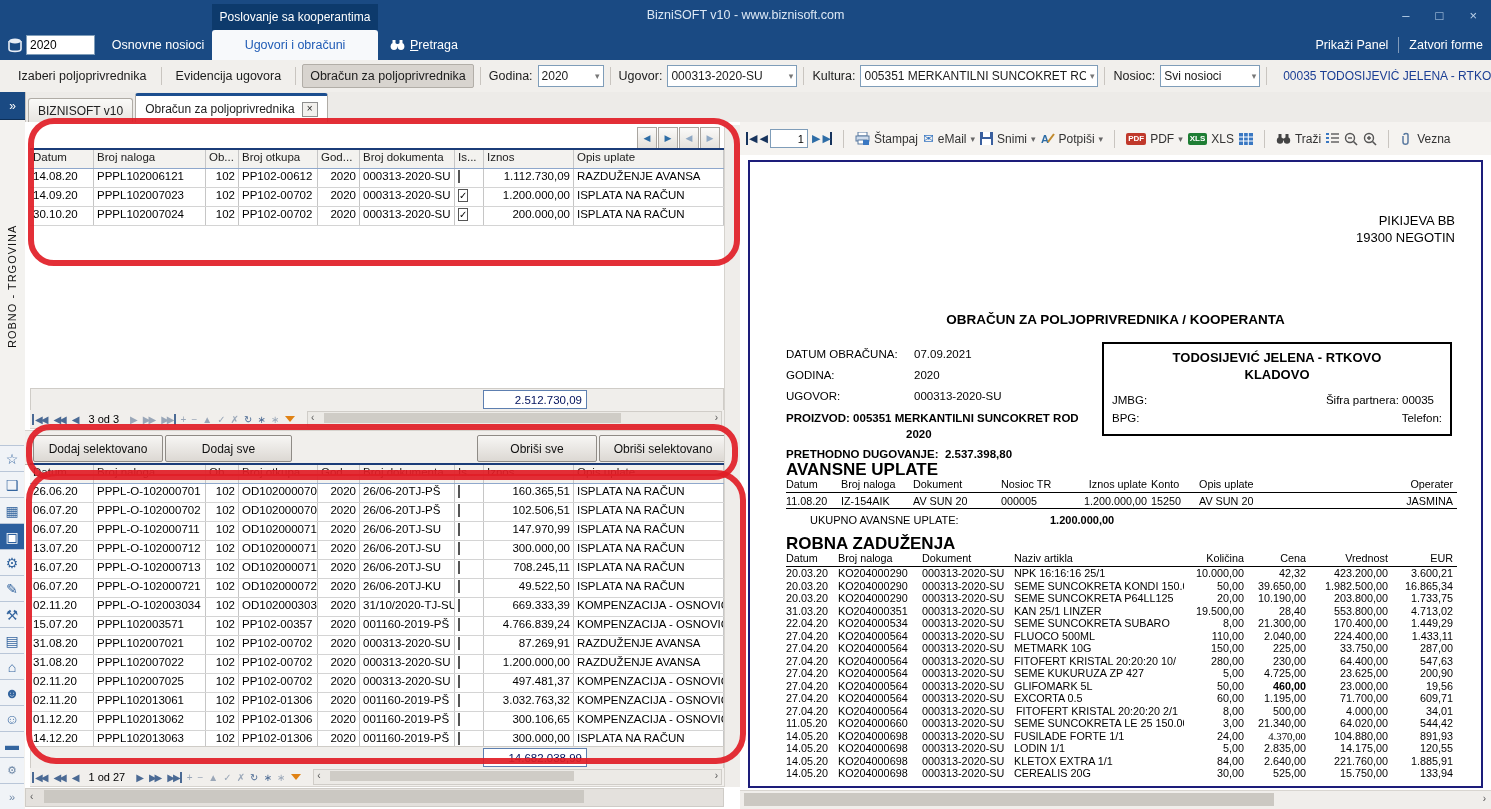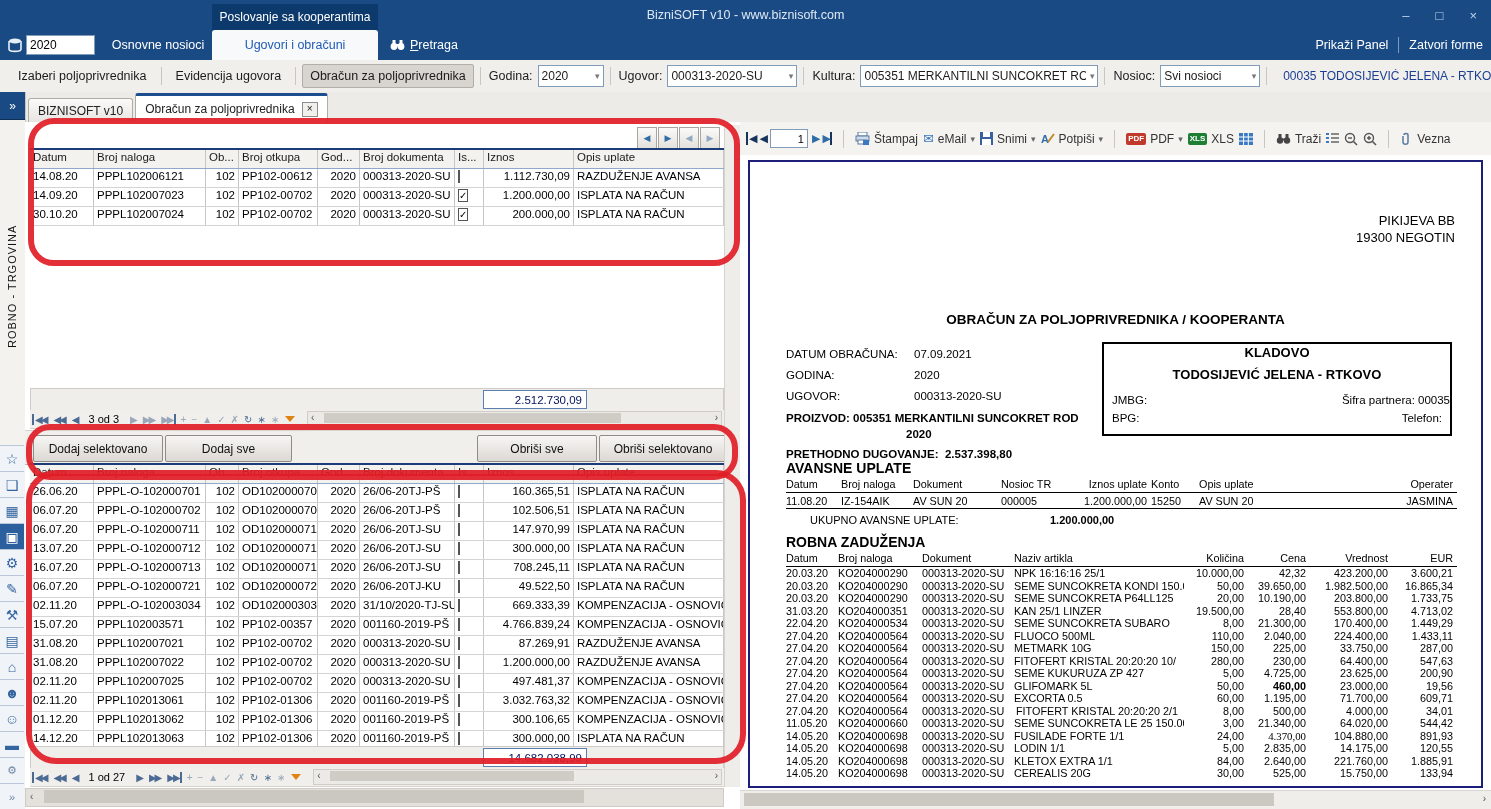--- a/index.html
+++ b/index.html
@@ -122,21 +122,21 @@
   .addr{position:absolute;right:26px;top:50px;text-align:right;line-height:17px;font-size:13px;}
   .ptitle{position:absolute;left:0;right:0;top:150px;text-align:center;font-weight:bold;font-size:13.5px;}
   .fields{position:absolute;left:36px;top:182px;width:320px;font-size:11.5px;line-height:21px;}
   .frow{display:flex;} .frow .fl{width:128px;flex:none;} 
   .bold{font-weight:bold;}
   .p2020{margin-left:120px;font-weight:bold;line-height:16px;}
   .dugrow{font-weight:bold;margin-top:2px;}
   .pbox{position:absolute;left:352px;top:180px;width:346px;height:90px;border:2px solid #000;}
   .pbox .nm{text-align:center;font-weight:bold;font-size:13px;line-height:17px;margin-top:5px;}
   .pbox .ln{position:absolute;font-size:11.5px;}
-  .sechead{position:absolute;left:36px;font-weight:bold;font-size:14px;}
+  .sechead{position:absolute;left:36px;font-weight:bold;font-size:17px;}
   .ptable{position:absolute;left:36px;right:24px;font-size:10.8px;}
   .ptr{display:flex;} .ptc{overflow:hidden;white-space:nowrap;flex:none;box-sizing:border-box;padding-right:4px;}
   .ptc.r{text-align:right;} .ptc.c{text-align:left;}
   .hline{border-bottom:1px solid #000;}
   .ptr.hd{padding-bottom:2px;}
   .ukup{position:absolute;left:60px;font-size:11px;}
   .ukupval{position:absolute;left:300px;font-weight:bold;font-size:11px;}
   .phscroll{position:absolute;left:0;right:0;bottom:0;height:18px;background:#f0eeeb;border-top:1px solid #d8d5d0;}
   .phscroll .thumb{position:absolute;left:4px;top:2px;height:13px;width:530px;background:#cbc8c2;}
   .phscroll .ra{position:absolute;right:5px;top:2px;font-size:10px;color:#555;}
@@ -730,24 +730,24 @@
           <div class="frow">
               <span class="fl">UGOVOR:</span>
               <span>000313-2020-SU</span>
             </div>
           <div class="bold" style="line-height:16px;margin-top:3px;">PROIZVOD: 005351 MERKANTILNI  SUNCOKRET ROD</div>
           <div class="p2020">2020</div>
           <div class="dugrow"><span>PRETHODNO DUGOVANJE:</span>&nbsp;&nbsp;<span>2.537.398,80</span></div>
         </div>
 
         <div class="pbox">
+          <div class="nm">TODOSIJEVIĆ JELENA - RTKOVO</div>
           <div class="nm" style="margin-top:0;">KLADOVO</div>
-          <div class="nm">TODOSIJEVIĆ JELENA - RTKOVO</div>
           <span class="ln" style="left:8px;top:50px;">JMBG:</span>
-          <span class="ln" style="right:0;top:50px;margin-left:32px;">Šifra partnera: 00035</span>
+          <span class="ln" style="right:16px;top:50px;margin-left:32px;">Šifra partnera: 00035</span>
           <span class="ln" style="left:8px;top:68px;">BPG:</span>
           <span class="ln" style="right:8px;top:68px;">Telefon:</span>
         </div>
 
         <div class="sechead" style="top:298px;">AVANSNE UPLATE</div>
         <div class="ptable" style="top:316px;">
           <div class="ptr hd hline">
               <span class="ptc" style="width: 55px;">Datum</span>
               <span class="ptc" style="width: 72px;">Broj naloga</span>
               <span class="ptc" style="width: 88px;">Dokument</span>

